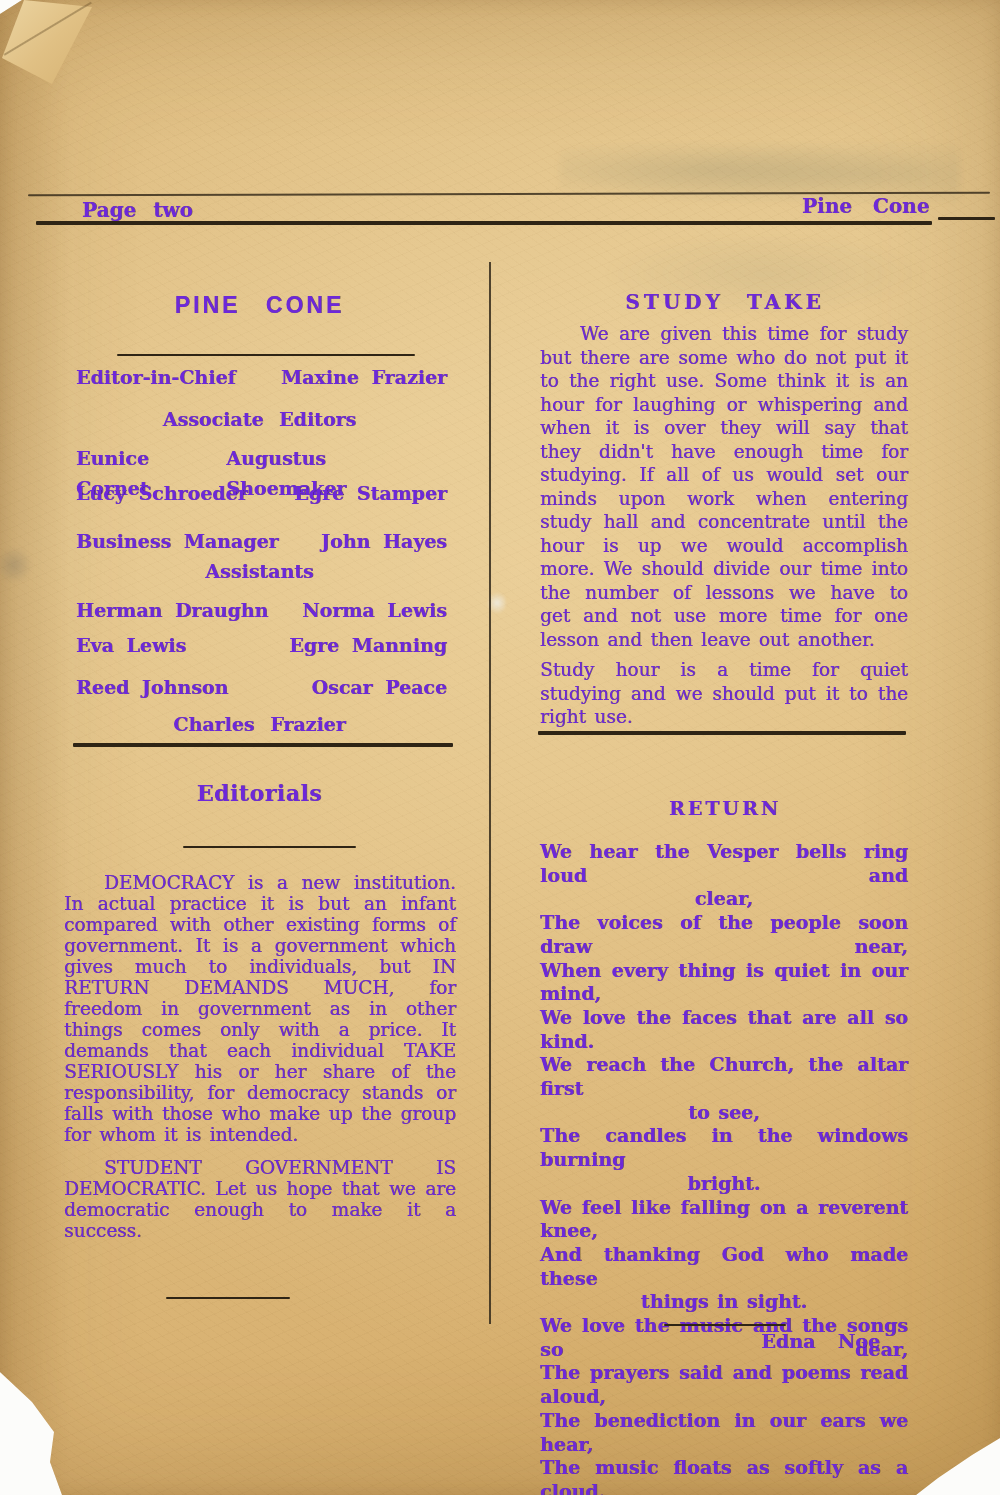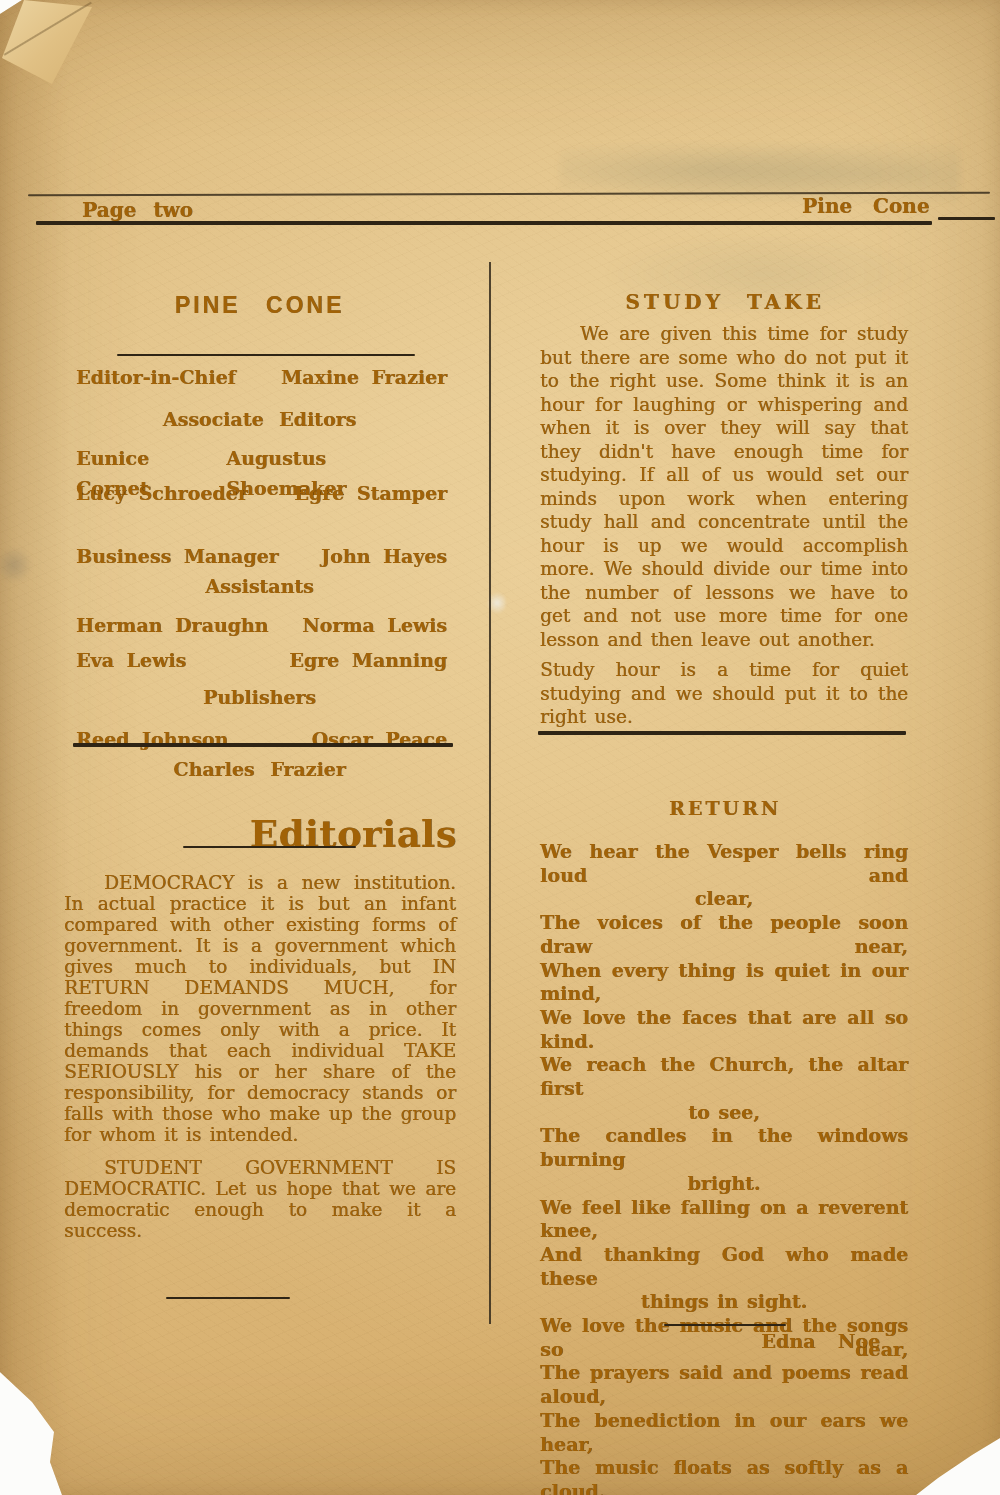--- a/index.html
+++ b/index.html
@@ -37,21 +37,21 @@
     background:radial-gradient(ellipse at 38% 50%, rgba(108,114,92,.16), rgba(0,0,0,0) 68%),
                radial-gradient(ellipse at 78% 58%, rgba(108,114,92,.13), rgba(0,0,0,0) 68%);}
   .ghost-b{top:238px;left:600px;width:330px;height:80px;
     background:radial-gradient(ellipse at 50% 45%, rgba(108,114,92,.10), rgba(0,0,0,0) 70%);}
   .stain-a{position:absolute;top:548px;left:-6px;width:40px;height:34px;border-radius:50%;
     background:radial-gradient(circle, rgba(110,105,95,.30), rgba(0,0,0,0) 70%);filter:blur(2px);}
   .stain-b{position:absolute;top:590px;left:488px;width:18px;height:26px;border-radius:50%;
     background:radial-gradient(circle, rgba(240,240,235,.8), rgba(0,0,0,0) 70%);filter:blur(1px);}
 
   
-  .ink{color:#a16207;text-shadow:.5px .2px 0 rgba(36,27,16,.55);}
+  .ink{color:#6d28d9;text-shadow:.5px .2px 0 rgba(36,27,16,.55);}
   .rule{position:absolute;background:#2e2415;border-radius:1px;}
 
   
   .hdr-thin{top:193px;left:28px;width:962px;height:2px;opacity:.8;transform:rotate(-.15deg);}
   .hdr-thick{top:221px;left:36px;width:896px;height:4px;}
   .hdr-thick-r{top:217px;left:938px;width:57px;height:3px;}
   .hdr-left{position:absolute;top:198px;left:82px;font-size:20px;font-weight:700;word-spacing:10px;}
   .hdr-right{position:absolute;top:194px;left:802px;font-size:20px;font-weight:700;word-spacing:14px;}
 
   
@@ -62,27 +62,27 @@
     font-family:"Liberation Sans", sans-serif;font-weight:700;font-size:23px;
     letter-spacing:3px;word-spacing:16px;}
   .mh-rule-top{top:354px;left:117px;width:298px;height:2px;}
   .mh-rule-bottom{top:743px;left:73px;width:380px;height:4px;}
   .masthead{position:absolute;top:357px;left:62px;width:395px;font-size:19px;font-weight:700;}
   .mh-row{height:30px;line-height:30px;word-spacing:6px;}
   .mh-pair{display:flex;justify-content:space-between;padding:5px 10px 0 14px;}
   .mh-center{text-align:center;word-spacing:9px;}
   .mh-row:nth-child(2){margin-top:12px;}
   .mh-row:nth-child(3){margin-top:4px;}
-  .mh-row:nth-child(5){margin-top:28px;}
+  .mh-row:nth-child(5){margin-top:13px;}
   .mh-row:nth-child(7){margin-top:4px;}
   .mh-row:nth-child(9){margin-top:7px;}
   .mh-row:nth-child(10){margin-top:7px;}
 
-  .editorials-h{position:absolute;top:812px;left:62px;width:395px;text-align:right;
-    font-size:37px;font-weight:700;letter-spacing:.5px;}
+  .editorials-h{position:absolute;top:780px;left:62px;width:395px;text-align:center;
+    font-size:22px;font-weight:700;letter-spacing:.5px;}
   .editorials-rule{top:846px;left:183px;width:173px;height:2px;}
   .editorial-body{position:absolute;top:872px;left:64px;width:392px;
     font-size:18.5px;line-height:21px;text-align:justify;word-spacing:2.5px;}
   .editorial-body p{margin:0;text-indent:40px;}
   .editorial-body p + p{margin-top:12px;}
   .left-end-rule{top:1297px;left:166px;width:124px;height:2px;}
 
   
   .study-h{position:absolute;top:290px;left:538px;width:374px;text-align:center;
     font-size:20px;font-weight:700;letter-spacing:4px;word-spacing:12px;}
@@ -143,21 +143,20 @@
     </div>
     <div class="mh-row mh-center">Assistants</div>
     <div class="mh-row mh-pair">
       <span class="mh-role">Herman Draughn</span>
       <span class="mh-name">Norma Lewis</span>
     </div>
     <div class="mh-row mh-pair">
       <span class="mh-role">Eva Lewis</span>
       <span class="mh-name">Egre Manning</span>
     </div>
-    <div class="mh-row mh-center">Publishers</div>
     <div class="mh-row mh-pair">
       <span class="mh-role">Reed Johnson</span>
       <span class="mh-name">Oscar Peace</span>
     </div>
     <div class="mh-row mh-center">Charles Frazier</div>
   </div>
 <div class="rule mh-rule-bottom"></div>
 
 <div class="editorials-h ink">Editorials</div>
 <div class="rule editorials-rule"></div>

